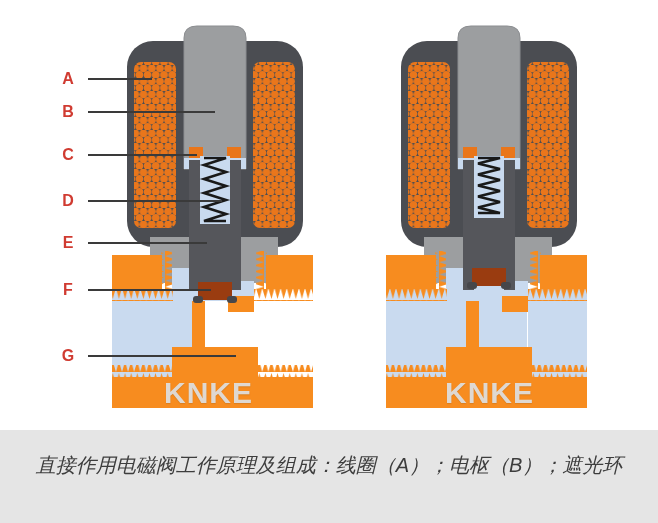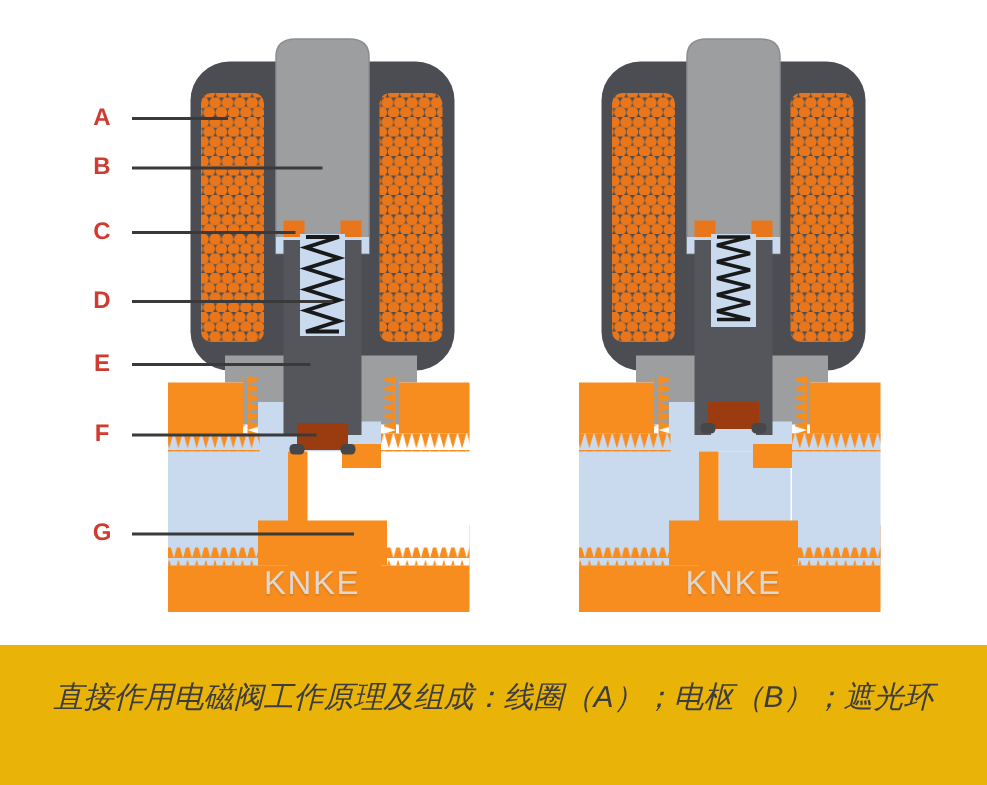--- a/index.html
+++ b/index.html
@@ -4,25 +4,25 @@
 <title>Solenoid Valve Diagram</title>
 <style>
   html,body{margin:0;padding:0;background:#fff;}
   .stage{position:relative;width:658px;height:523px;background:#ffffff;overflow:hidden;
          font-family:"Liberation Sans",sans-serif;}
   .diagram-svg{position:absolute;left:0;top:0;}
   .part-label{position:absolute;width:22px;text-align:center;left:57px;
               font-weight:700;font-size:16px;color:#d03b31;line-height:18px;}
   .lbl-a{top:70px}.lbl-b{top:103px}.lbl-c{top:146px}.lbl-d{top:192px}
   .lbl-e{top:234px}.lbl-f{top:281px}.lbl-g{top:347px}
-  .watermark{position:absolute;width:90px;text-align:center;top:376px;
-             font-weight:400;font-size:22px;letter-spacing:1px;
+  .watermark{position:absolute;width:90px;text-align:right;top:376px;
+             font-weight:700;font-size:30px;letter-spacing:1px;
              color:rgba(223,223,223,0.93);text-shadow:0 1px 1px rgba(130,90,40,0.25);}
   .wm-left{left:163px}.wm-right{left:444px}
-  .caption{position:absolute;left:0;top:430px;width:658px;height:93px;background:#eab308;
+  .caption{position:absolute;left:0;top:430px;width:658px;height:93px;background:#e5e5e5;
            color:#3d3d3d;font-style:italic;font-size:20px;line-height:33px;
            text-align:center;box-sizing:border-box;padding-top:19px;}
 </style>
 </head>
 <body>
 
 <div class="stage">
 
   <svg class="diagram-svg" width="658" height="430" viewBox="0 0 658 430">
     <defs>

